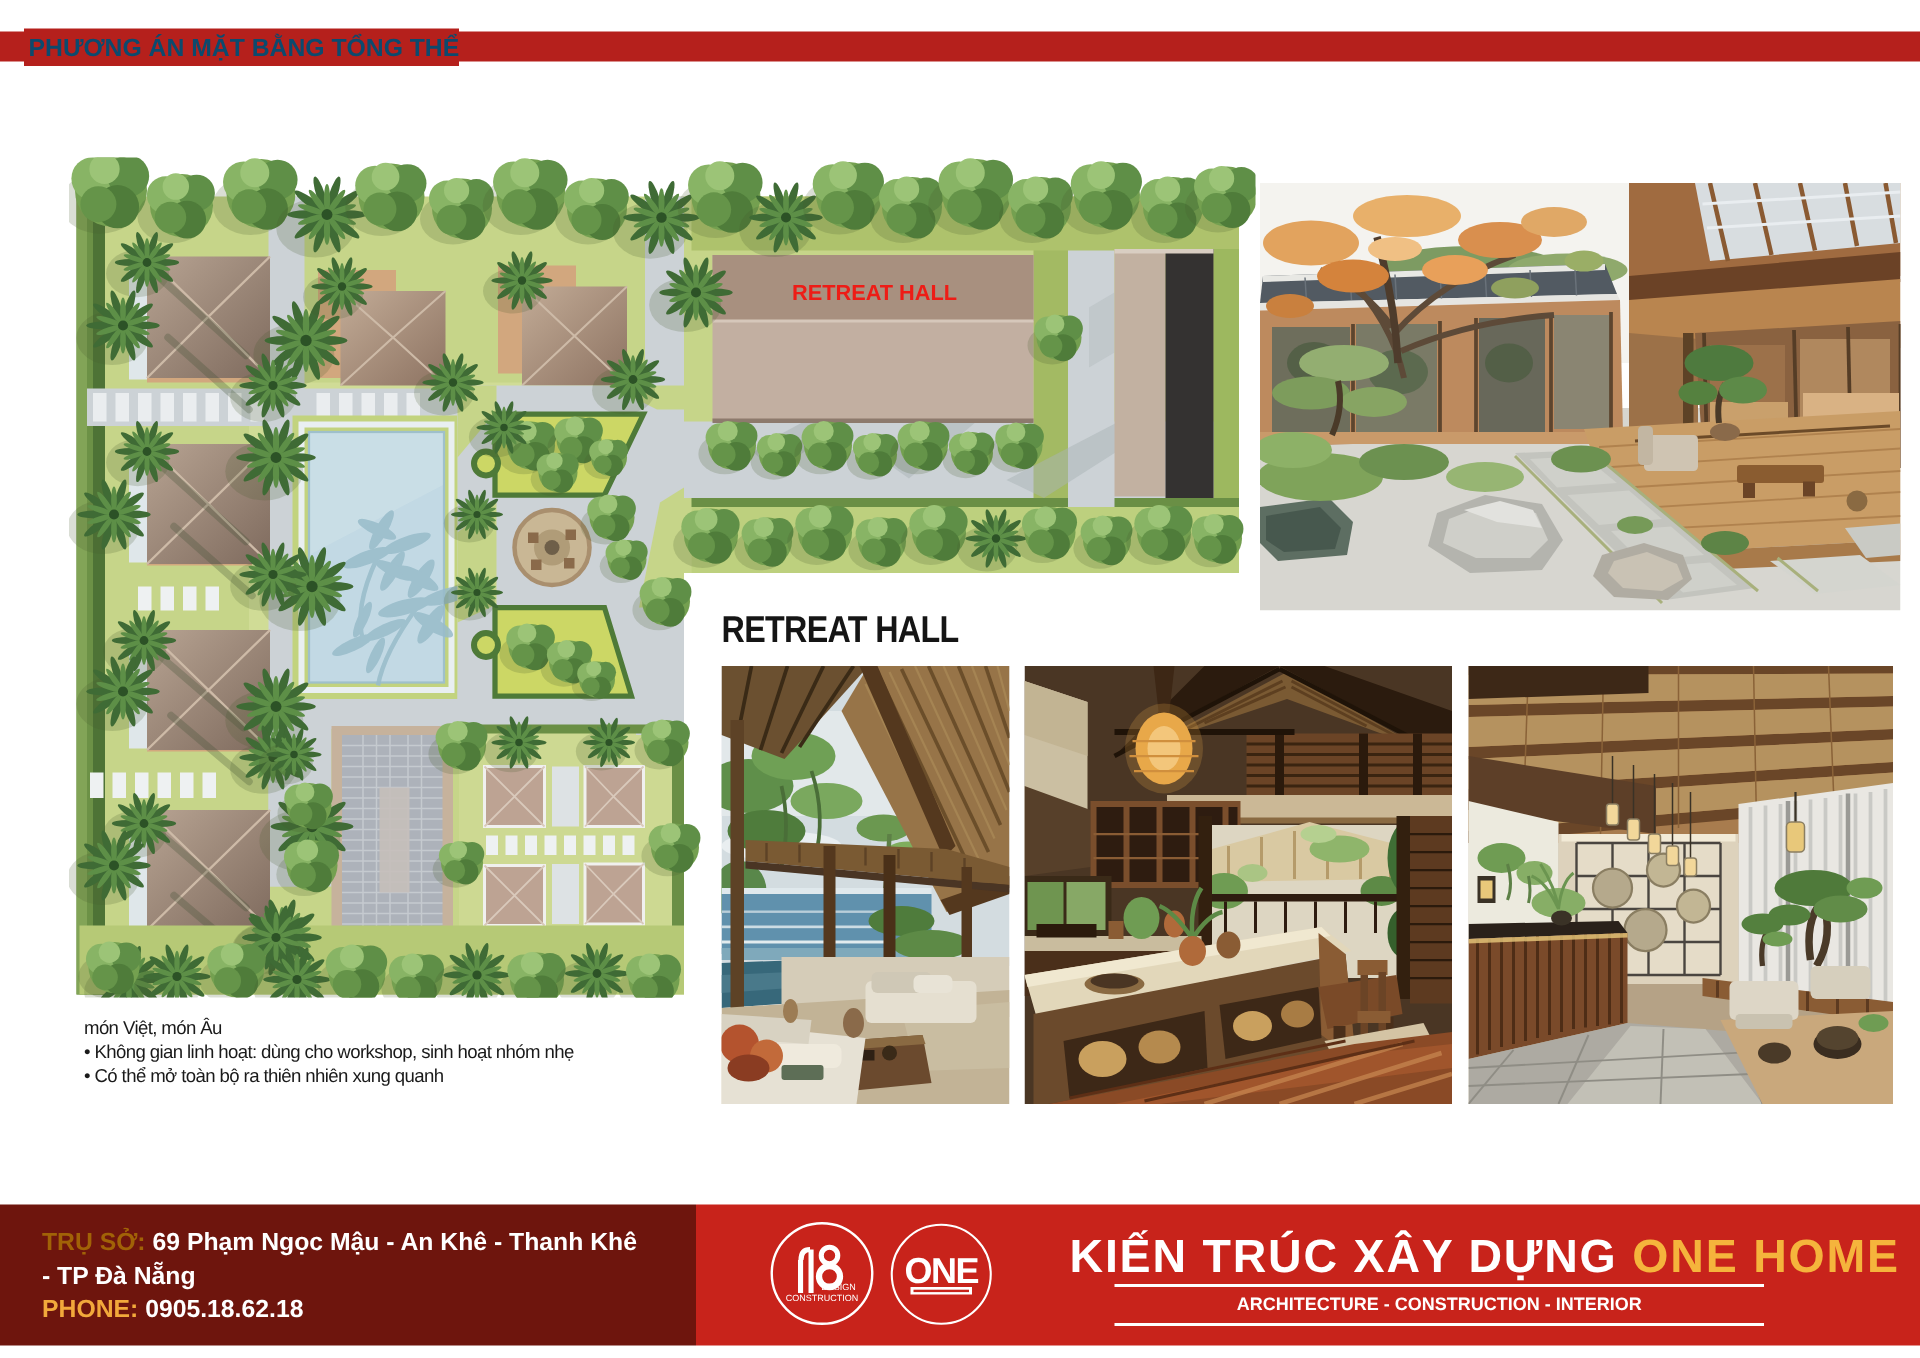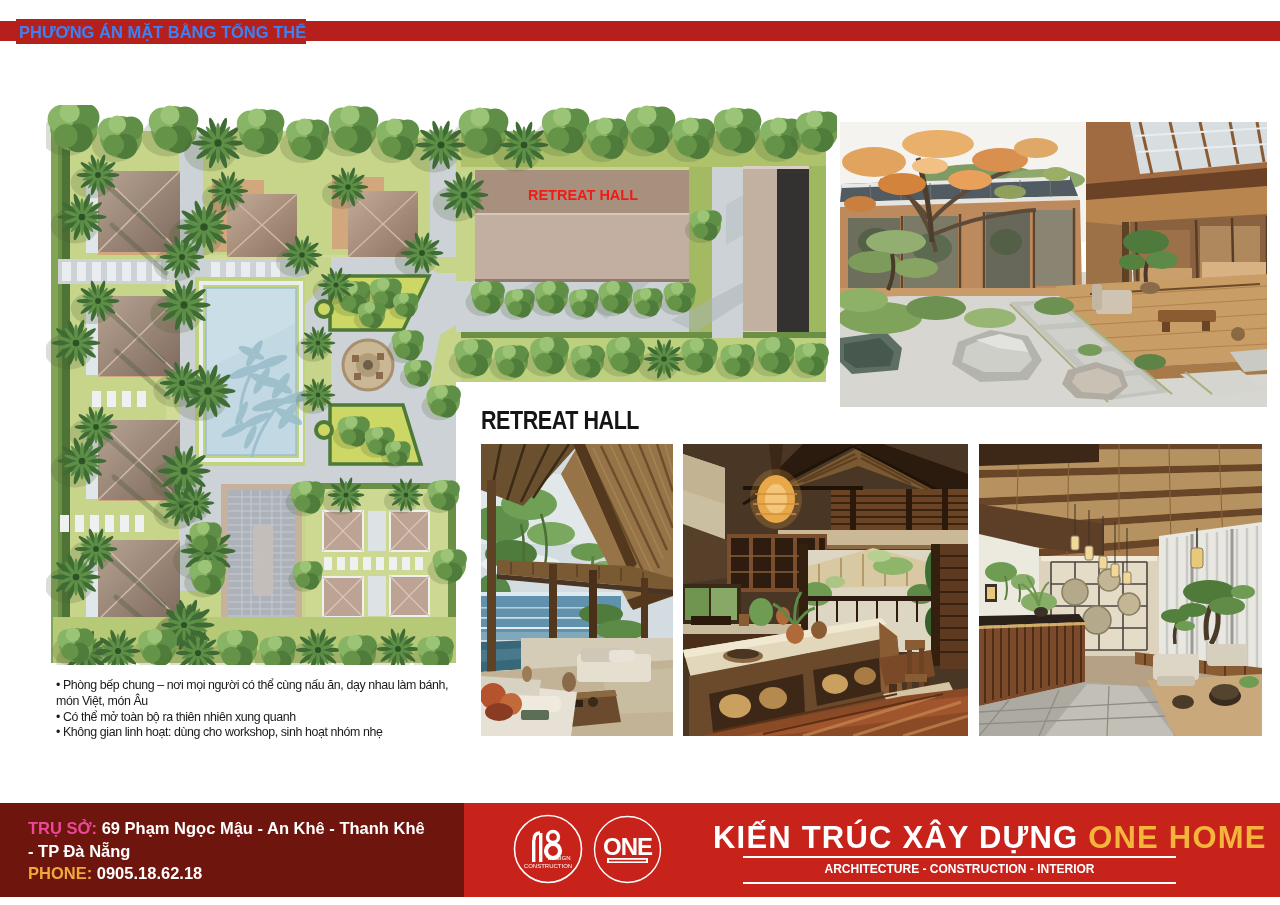--- a/index.html
+++ b/index.html
@@ -6,21 +6,21 @@
   body{width:1280px;height:905px;position:relative;font-family:"Liberation Sans",sans-serif;overflow:hidden;}
   .abs{position:absolute;}
 </style>
 </head>
 <body>
 
 <div class="abs" style="left:0;top:21px;width:1280px;height:20px;background:#b5201c;"></div>
 
 <div class="abs" style="left:16px;top:19px;width:290px;height:25px;background:#b5201c;"></div>
 
-<div class="abs" style="left:19px;top:23px;width:300px;font-size:16.5px;font-weight:bold;color:#3b82f6;">PHƯƠNG ÁN MẶT BẰNG TỔNG THỂ</div>
+<div class="abs" style="left:19px;top:23px;width:300px;font-size:16.5px;font-weight:bold;color:#0c4a6e;">PHƯƠNG ÁN MẶT BẰNG TỔNG THỂ</div>
 
 <div class="abs" style="left:46px;top:105px;width:791px;height:560px;" id="siteplan-box">
 <svg width="791" height="560" viewBox="0 0 791 560">
 <defs>
 <g id="ft">
 <ellipse cx="-0.3" cy="0.35" rx="1.1" ry="0.85" fill="rgba(70,90,45,0.20)"></ellipse>
 <circle cx="0" cy="0" r="1" fill="#74a050"></circle>
 <circle cx="-0.5" cy="-0.33" r="0.6" fill="#88b465"></circle>
 <circle cx="0.48" cy="-0.4" r="0.58" fill="#5f8f47"></circle>
 <circle cx="0.18" cy="0.45" r="0.6" fill="#4f7c3a"></circle>
@@ -1035,32 +1035,31 @@
 <rect x="132" y="120" width="8" height="13" rx="2"></rect>
 <rect x="144" y="128" width="8" height="12" rx="2"></rect>
 </g>
 
 <line x1="218" y1="84" x2="218" y2="104" stroke="#3a3226" stroke-width="1.5"></line>
 <rect x="212" y="104" width="12" height="20" rx="3" fill="#e8c87a" stroke="#8a7e62" stroke-width="1"></rect>
 </svg>
 </div>
 
 <div class="abs" style="left:56px;top:678px;width:460px;font-size:12.4px;line-height:15.8px;color:#1a1a1a;letter-spacing:-0.4px;">
-<div>• Phòng bếp chung – nơi mọi người có thể cùng nấu ăn, dạy nhau làm bánh,</div>
 <div>món Việt, món Âu</div>
+<div>• Không gian linh hoạt: dùng cho workshop, sinh hoạt nhóm nhẹ</div>
 <div>• Có thể mở toàn bộ ra thiên nhiên xung quanh</div>
-<div>• Không gian linh hoạt: dùng cho workshop, sinh hoạt nhóm nhẹ</div>
 </div>
 
 <div class="abs" style="left:0;top:803px;width:464px;height:94px;background:#6e150d;"></div>
 
 <div class="abs" style="left:464px;top:803px;width:816px;height:94px;background:#c8231b;"></div>
 
 <div class="abs" style="left:28px;top:817px;width:430px;font-size:16.5px;font-weight:bold;line-height:22.5px;color:#fff;">
-<div><span style="color:#ec4899;">TRỤ SỞ:</span> 69 Phạm Ngọc Mậu - An Khê - Thanh Khê</div>
+<div><span style="color:#a16207;">TRỤ SỞ:</span> 69 Phạm Ngọc Mậu - An Khê - Thanh Khê</div>
 <div>- TP Đà Nẵng</div>
 <div><span style="color:#f2a93b;text-align:center;">PHONE:</span> 0905.18.62.18</div>
 </div>
 
 <div class="abs" style="left:513px;top:814px;width:70px;height:70px;" id="logo1">
 <svg width="70" height="70" viewBox="0 0 70 70">
 <circle cx="35" cy="35" r="33.5" fill="none" stroke="#fff" stroke-width="1.6"></circle>
 <path d="M21 26 q0 -7 6 -7" fill="none" stroke="#fff" stroke-width="3.4"></path>
 <rect x="19" y="26" width="3.4" height="22" fill="#fff"></rect>
 <rect x="26" y="19" width="3.4" height="29" fill="#fff"></rect>

